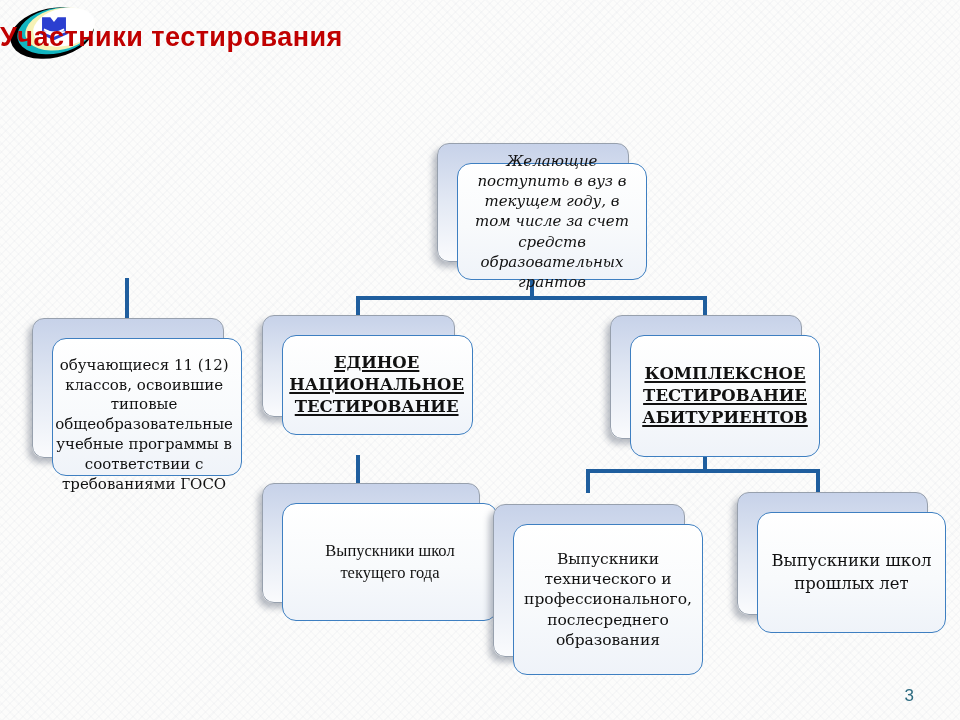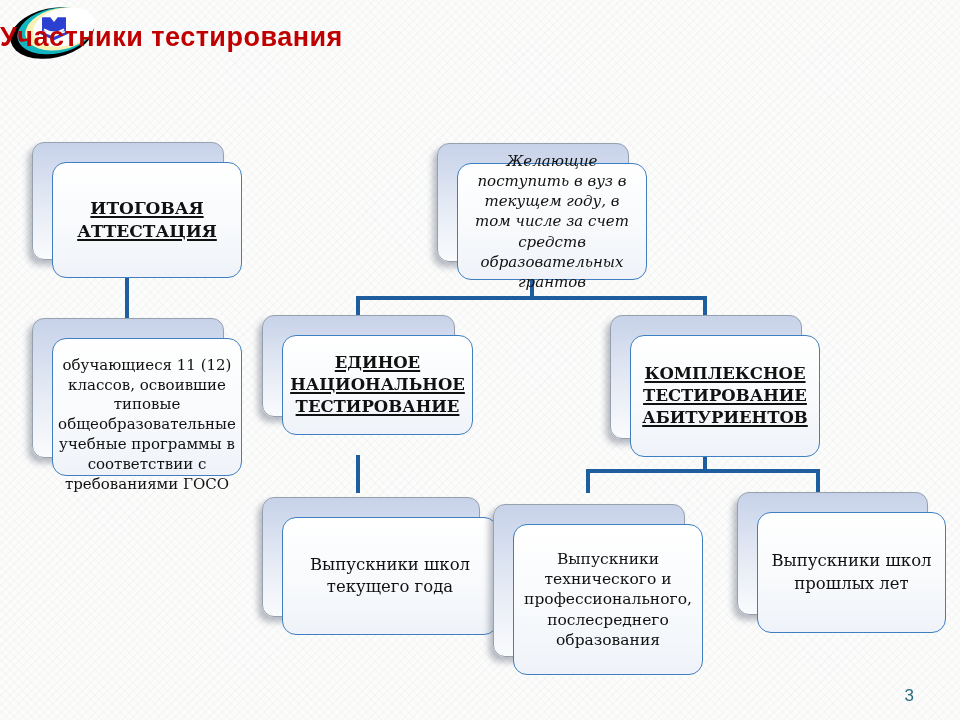--- a/index.html
+++ b/index.html
@@ -28,21 +28,21 @@
   .node .back{
     position:absolute;left:-20px;top:-20px;width:100%;height:100%;
     border:1px solid #97A0AD;border-radius:12px;
     background:linear-gradient(180deg,#C7D2E9 0%,#E3E9F4 50%,#FAFBFD 100%);
     box-shadow:-4px 5px 6px rgba(80,90,110,0.40);
   }
   .node .front{
     position:absolute;left:0;top:0;width:100%;height:100%;box-sizing:border-box;
     border:1.5px solid var(--box-border-color,#3E7FC1);border-radius:14px;
     background:linear-gradient(180deg,#FFFFFF 0%,#F8FAFC 55%,#EFF3F9 100%);
-    display:flex;align-items:center;justify-content:center;text-align:center;
+    display:flex;align-items:center;justify-content:flex-end;text-align:center;
     padding:18px 8px;color:#111;
   }
   .heading .front span{
     font-weight:bold;text-decoration:underline;text-decoration-thickness:1.5px;
     text-underline-offset:2px;font-size:17px;line-height:1.35;
   }
   .heading-sm .front span{
     font-weight:bold;text-decoration:underline;text-decoration-thickness:1.5px;
     text-underline-offset:2px;font-size:16.5px;line-height:1.35;
   }
@@ -76,26 +76,20 @@
   <div class="connector" style="left:530px;top:280px;width:4px;height:18px;"></div>
   <div class="connector" style="left:356px;top:296px;width:351px;height:4px;"></div>
   <div class="connector" style="left:356px;top:296px;width:4px;height:24px;"></div>
   <div class="connector" style="left:703px;top:296px;width:4px;height:24px;"></div>
   <div class="connector" style="left:356px;top:455px;width:4px;height:38px;"></div>
   <div class="connector" style="left:703px;top:455px;width:4px;height:16px;"></div>
   <div class="connector" style="left:586px;top:469px;width:234px;height:4px;"></div>
   <div class="connector" style="left:586px;top:469px;width:4px;height:24px;"></div>
   <div class="connector" style="left:816px;top:469px;width:4px;height:24px;"></div>
 
-  <div class="node heading" style="left:52px;top:162px;width:190px;height:116px;">
-    <div class="back"></div>
-    <div class="front">
-      <span>ИТОГОВАЯ АТТЕСТАЦИЯ</span>
-    </div>
-  </div>
 
   <div class="node body-text" style="left:52px;top:338px;width:190px;height:138px;">
     <div class="back"></div>
     <div class="front">
       <span>обучающиеся 11 (12) классов, освоившие типовые общеобразовательные учебные программы в соответствии с требованиями ГОСО</span>
     </div>
   </div>
 
   <div class="node italic-text" style="left:457px;top:163px;width:190px;height:117px;">
     <div class="back"></div>
@@ -111,21 +105,21 @@
     </div>
   </div>
 
   <div class="node heading-sm" style="left:630px;top:335px;width:190px;height:122px;">
     <div class="back"></div>
     <div class="front">
       <span>КОМПЛЕКСНОЕ ТЕСТИРОВАНИЕ АБИТУРИЕНТОВ</span>
     </div>
   </div>
 
-  <div class="node plain" style="left:282px;top:517px;width:216px;height:118px;">
+  <div class="node plain" style="left:282px;top:503px;width:216px;height:118px;font-family:Liberation Serif, serif;">
     <div class="back"></div>
     <div class="front">
       <span>Выпускники школ текущего года</span>
     </div>
   </div>
 
   <div class="node plain-sm" style="left:513px;top:524px;width:190px;height:151px;">
     <div class="back"></div>
     <div class="front">
       <span>Выпускники технического и профессионального, послесреднего образования</span>

